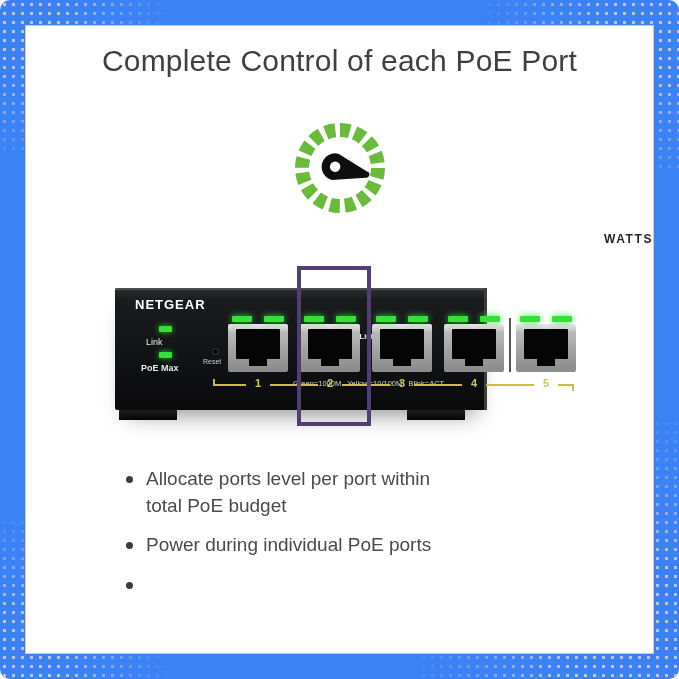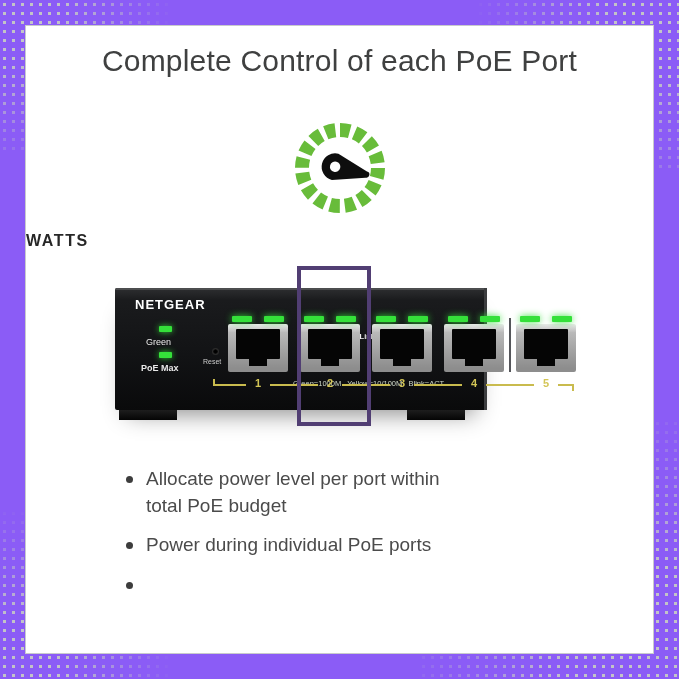--- a/index.html
+++ b/index.html
@@ -1,20 +1,20 @@
 <!DOCTYPE html>
 <html><head>
 <meta charset="utf-8">
 <style>
   * { margin:0; padding:0; box-sizing:border-box; }
   html,body { background:#ffffff; }
   body { font-family:"Liberation Sans", sans-serif; }
   .page {
     position:relative; width:679px; height:679px;
-    background:#8b5cf6; overflow:hidden;
+    background:#3b82f6; overflow:hidden;border-radius:10px;
   }
   
   .dots {
     position:absolute; z-index:0;
     background-image: radial-gradient(#c3c4c7 1.5px, transparent 1.9px);
     background-size: 9px 9px;
   }
   .dots-tl { left:0; top:0; width:190px; height:150px;
     -webkit-mask-image: radial-gradient(circle at 0 0, #000 25%, transparent 72%);
     mask-image: radial-gradient(circle at 0 0, #000 25%, transparent 72%); }
@@ -34,22 +34,22 @@
   }
 
   .title {
     position:absolute; top:18px; left:0; width:100%;
     text-align:center; font-size:30px; font-weight:300;
     color:#3f4040; letter-spacing:0.2px;
   }
 
   .gauge-wrap { position:absolute; top:93px; left:50%; transform:translateX(-50%); width:98px; height:98px; }
   .gauge-label {
-    position:absolute; top:206px; left:0; width:100%; text-align:left;
-    font-size:16px; font-weight:bold; letter-spacing:1.6px; color:#272727;
+    position:absolute; top:206px; left:0; width:100%; text-align:right;
+    font-size:12px; font-weight:bold; letter-spacing:1.6px; color:#272727;
   }
 
   
   .switch {
     position:absolute; left:89px; top:262px; width:372px; height:122px;
     background:linear-gradient(180deg,#2e2f31 0,#1a1b1d 10%,#121315 55%,#0a0a0b 100%);
     border-radius:2px;
     box-shadow:0 16px 22px -12px rgba(0,0,0,.45);
     z-index:2;
     text-align:center;
@@ -128,21 +128,21 @@
       <div class="foot foot-r"></div>
 
       <div class="brand">NETGEAR</div>
 
       <div class="legend">
         <div class="legend-1">Port LED: Link/ACT Mode</div>
         <div class="legend-2">Green=1000M   Yellow=10/100M   Blink=ACT</div>
       </div>
 
       <div class="led led-power"></div>
-      <div class="lbl lbl-power">Green</div>
+      <div class="lbl lbl-power">Link</div>
       <div class="led led-poemax"></div>
       <div class="lbl lbl-poemax">PoE Max</div>
       <div class="reset-hole"></div>
       <div class="lbl lbl-reset">Reset</div>
 
       <div class="port" style="left:113px">
         <div class="pleds">
             <span class="pled"></span>
             <span class="pled"></span>
           </div>
@@ -211,21 +211,21 @@
       <span class="pnum" style="left:431px">5</span>
       <span class="seg" style="left:443px; width:16px;"></span>
       <span class="tick" style="left:457px; top:96px; height:7px;"></span>
     </div>
 
     <div class="highlight-box"></div>
 
     <ul class="bullets">
       <li class="bullet">
         <span class="bdot"></span>
-        <span class="btext">Allocate power level per port within
+        <span class="btext">Allocate ports level per port within
 total PoE budget</span>
       </li>
       <li class="bullet">
         <span class="bdot"></span>
         <span class="btext">Power during individual PoE ports</span>
       </li>
       <li class="bullet">
         <span class="bdot"></span>
       </li>
     </ul>

